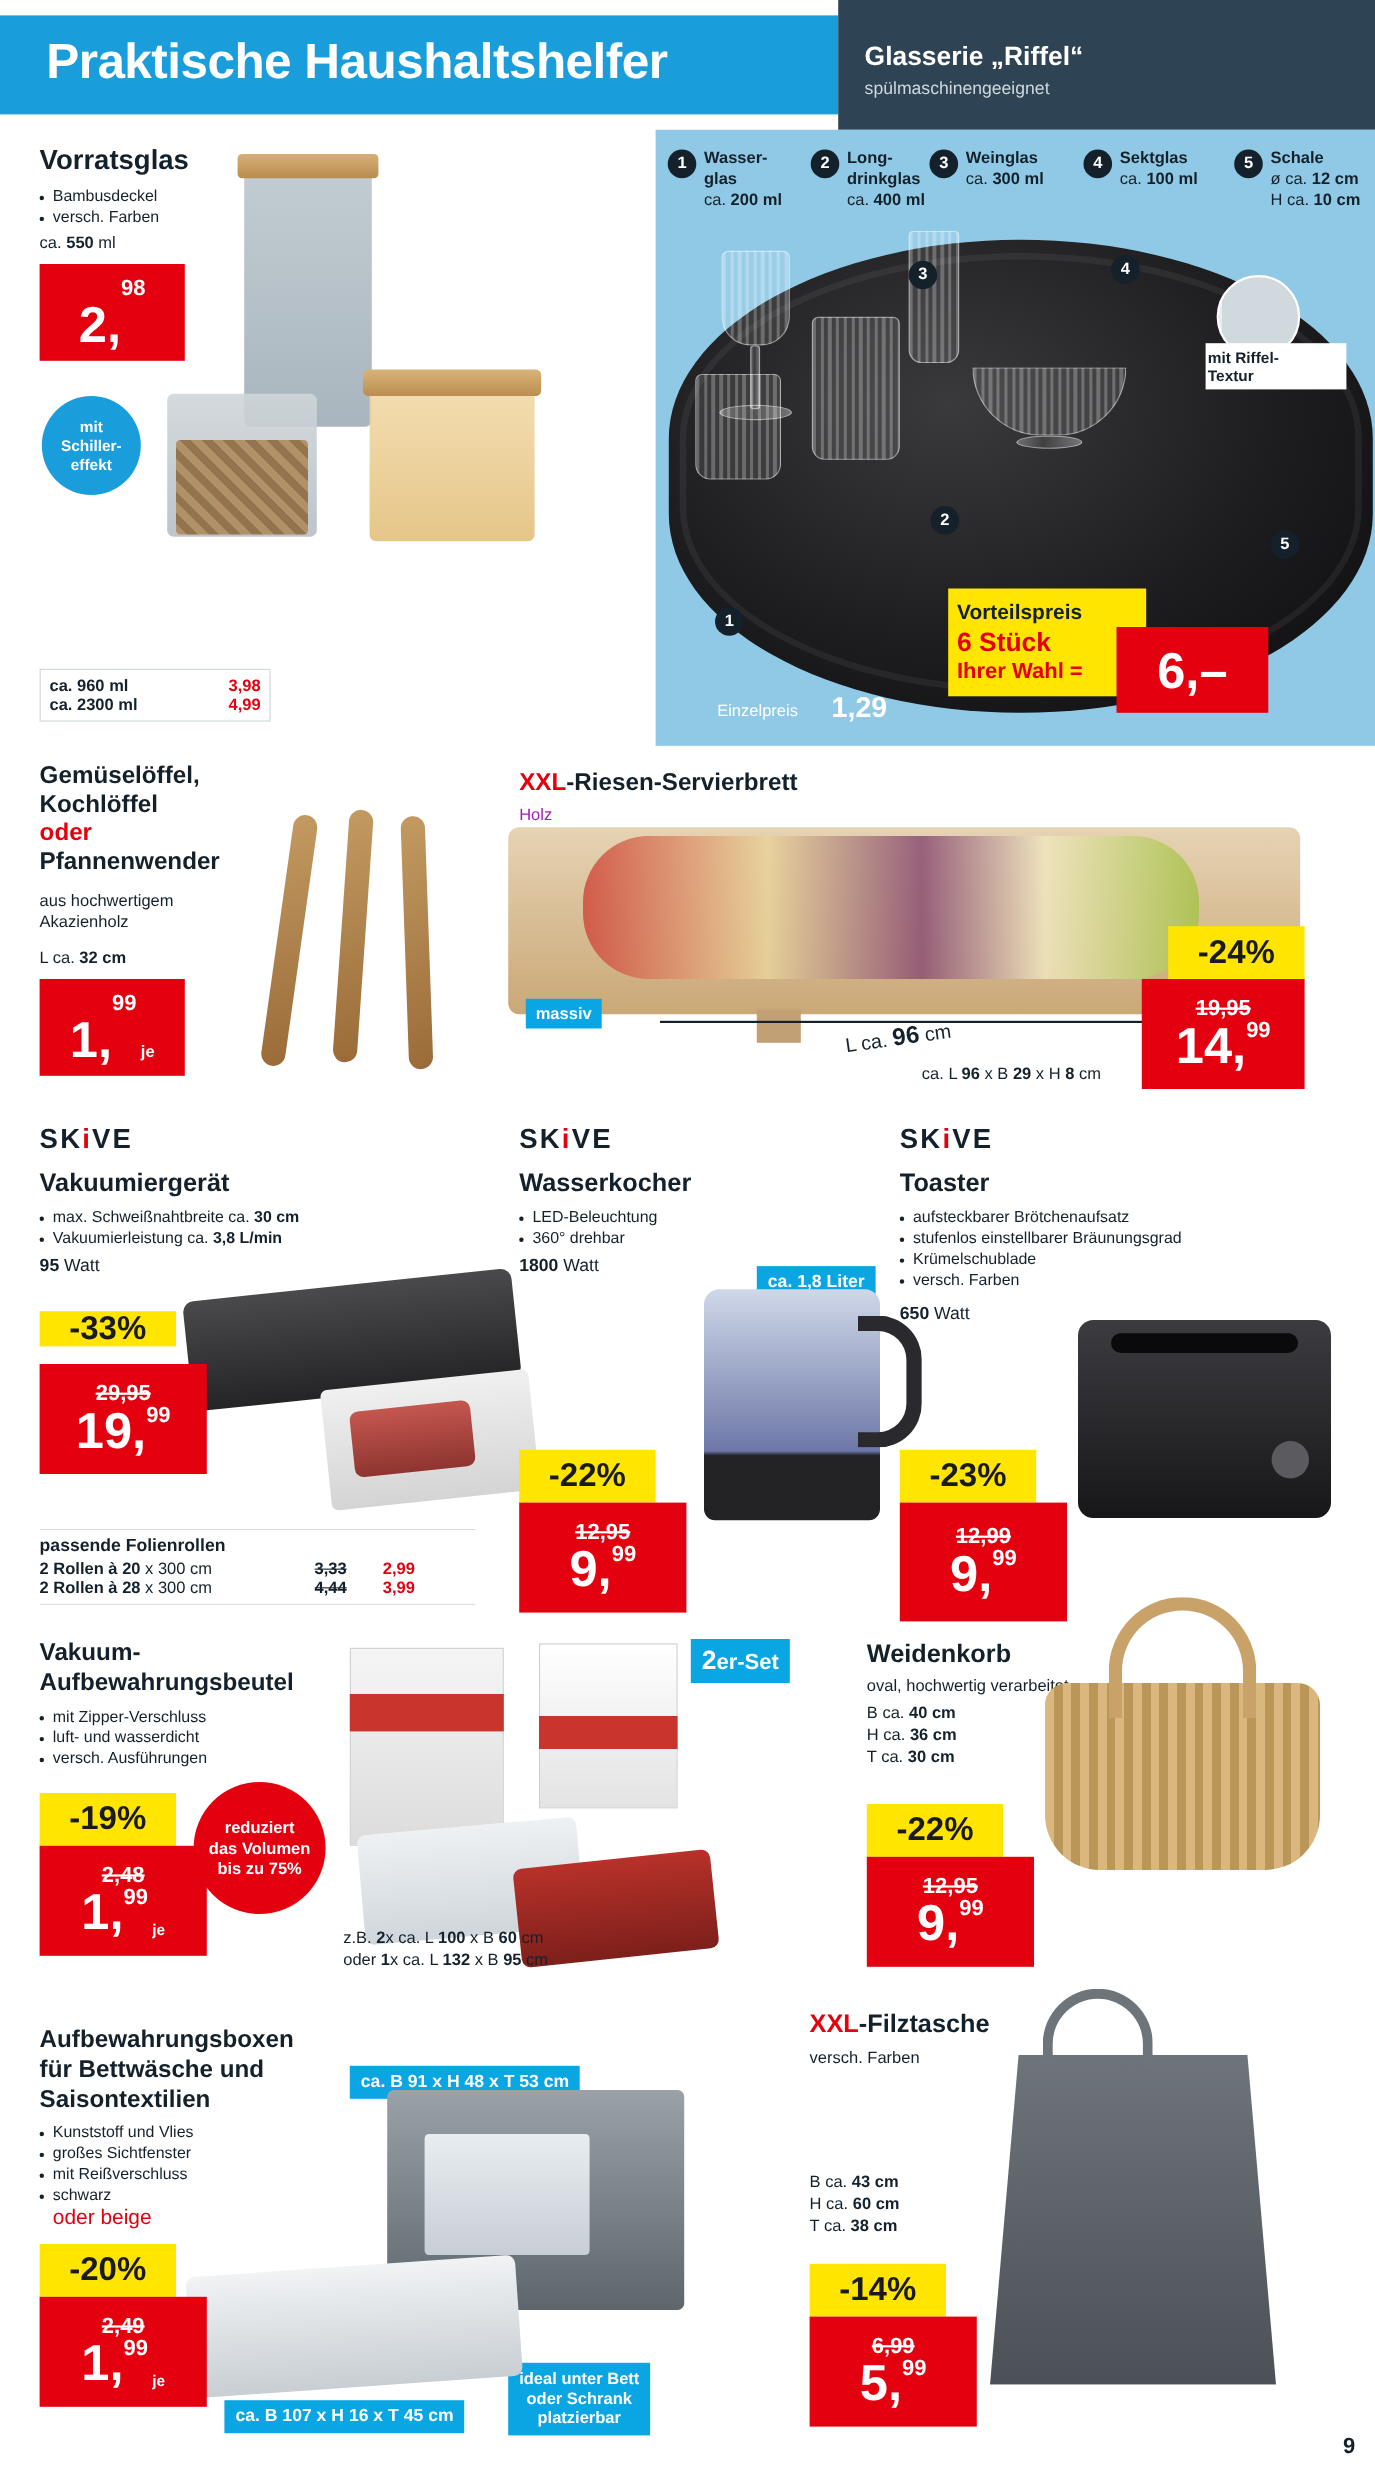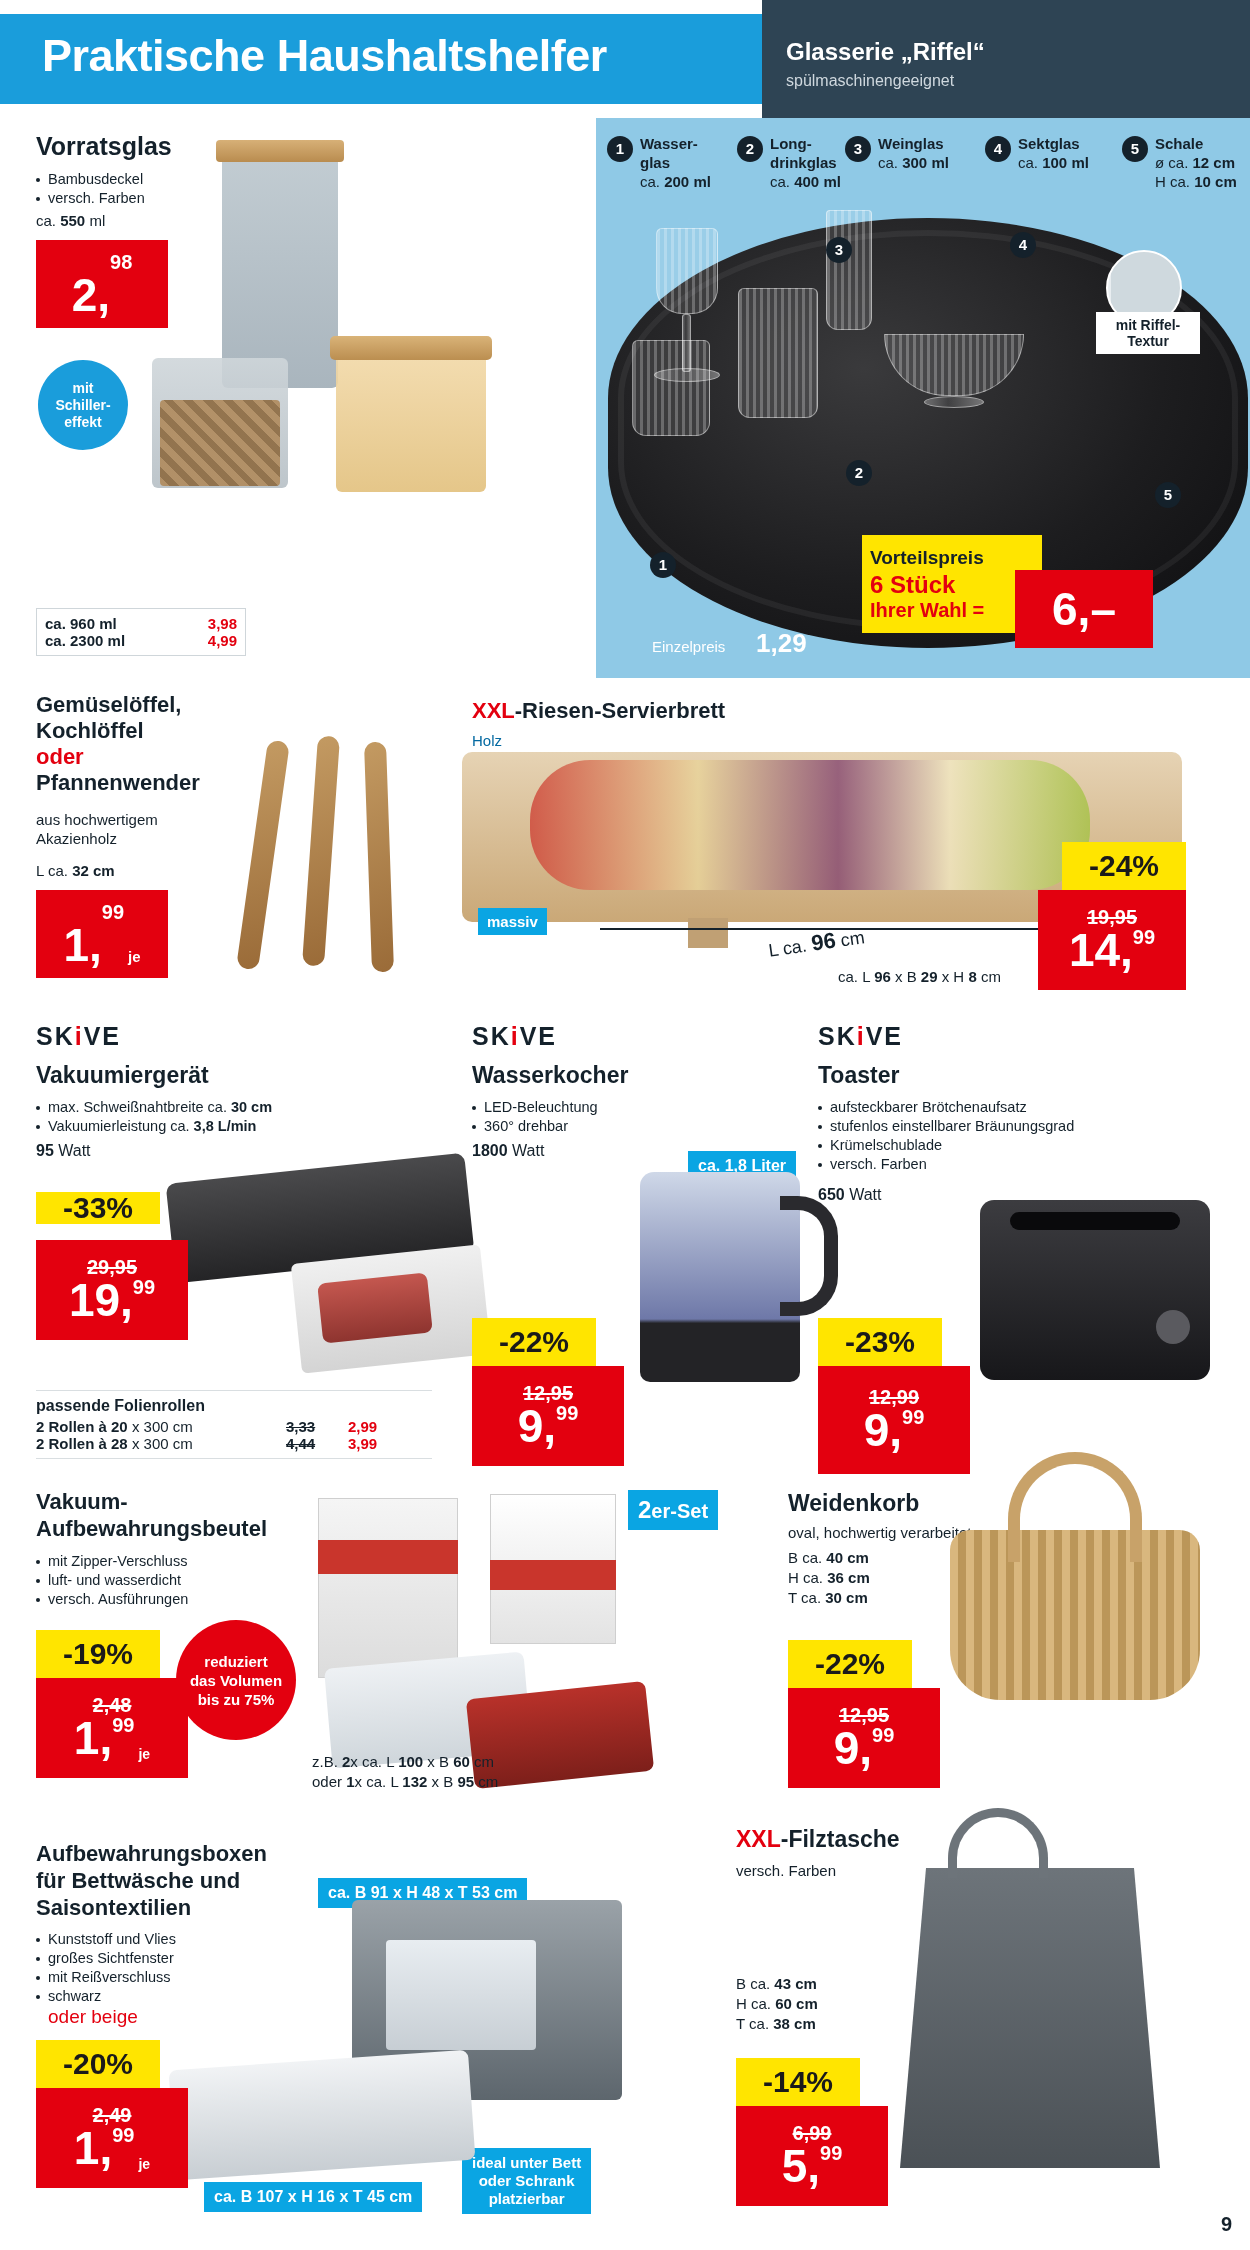--- a/index.html
+++ b/index.html
@@ -35,21 +35,21 @@
 
   .g-num { position:absolute; width:26px; height:26px; border-radius:50%; background:#14212b; color:#fff; font-size:15px; font-weight:bold; text-align:center; line-height:26px; }
   .g-item { position:absolute; color:#14212b; font-size:15px; line-height:19px; }
   .g-item b { font-weight:bold; }
   .g-lbl { font-weight:bold; }
 
   .riffel-circle {
     position:absolute; left:1106px; top:250px; width:76px; height:76px; border-radius:50%;
     background:linear-gradient(90deg,#e9eef1 0 3px,#cfd9de 3px 6px); border:2px solid #fff;
   }
-  .riffel-txt { position:absolute; left:1096px; top:312px; width:104px; background:#fff; color:#14212b; font-size:14px; font-weight:bold; text-align:center; padding:5px 2px; line-height:16px; }
+  .riffel-txt { position:absolute; left:1096px; top:312px; width:128px; background:#fff; color:#14212b; font-size:14px; font-weight:bold; padding:5px 2px; line-height:16px; }
 
   
   .glass { position:absolute; background:linear-gradient(90deg, rgba(255,255,255,.30), rgba(255,255,255,.08) 40%, rgba(255,255,255,.35)); border:1px solid rgba(255,255,255,.45); }
   .ribbed { background:repeating-linear-gradient(90deg, rgba(255,255,255,.32) 0 3px, rgba(255,255,255,.10) 3px 7px); }
 
   
   .price-red {
     position:absolute; background:#e3000f; color:#fff; font-weight:bold;
     display:flex; align-items:center; justify-content:center; line-height:1;
   }
@@ -229,21 +229,21 @@
       <span class="small" style="align-self:flex-start; margin-top:12px;">99</span>
     <span style="font-size:15px; align-self:flex-end; margin-left:4px; margin-bottom:4px;">je</span>
   </div>
   <div class="photo wood" style="left:252px; top:740px; width:22px; height:230px; border-radius:11px; transform:rotate(8deg);"></div>
   <div class="photo wood" style="left:310px; top:736px; width:22px; height:230px; border-radius:11px; transform:rotate(4deg);"></div>
   <div class="photo wood" style="left:368px; top:742px; width:22px; height:230px; border-radius:11px; transform:rotate(-2deg);"></div>
 
   <div style="position:absolute; left:472px; top:698px; font-size:22px; font-weight:bold; color:#14212b;">
     <span style="color:#e3000f;">XXL</span><span>-Riesen-Servierbrett</span>
   </div>
-  <div style="position:absolute; left:472px; top:732px; font-size:15px; color:#0369a1;">Holz</div>
+  <div style="position:absolute; left:472px; top:732px; font-size:15px; color:#a21caf;">Holz</div>
 
   <div class="photo" style="left:462px; top:752px; width:720px; height:170px; background:linear-gradient(180deg,#e6d3b4,#caa877); border-radius:10px;"></div>
   <div class="photo" style="left:530px; top:760px; width:560px; height:130px; background:linear-gradient(90deg,#cf4a3c,#e8d39a 30%,#8a4e73 55%,#f0e6c0 75%,#a8c24a 100%); border-radius:60px; opacity:.85;"></div>
   <div class="photo" style="left:688px; top:918px; width:40px; height:30px; background:#c0a074;"></div>
 
   <div class="cyan-tag" style="left:478px; top:908px;">massiv</div>
 
   <div style="position:absolute; left:600px; top:928px; width:440px; height:2px; background:#14212b;"></div>
   <div style="position:absolute; left:768px; top:930px; font-size:18px; color:#14212b; transform:rotate(-8deg);">
     <span>L ca. </span><b style="font-size:22px;">96</b><span> cm</span>

